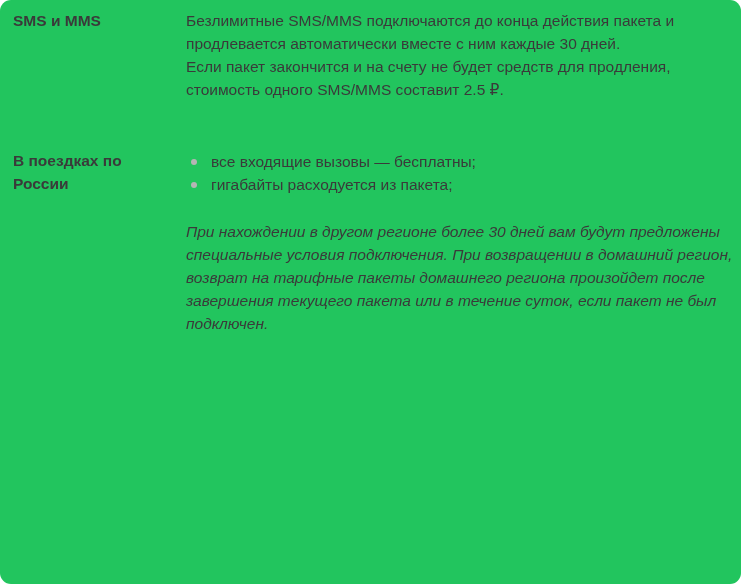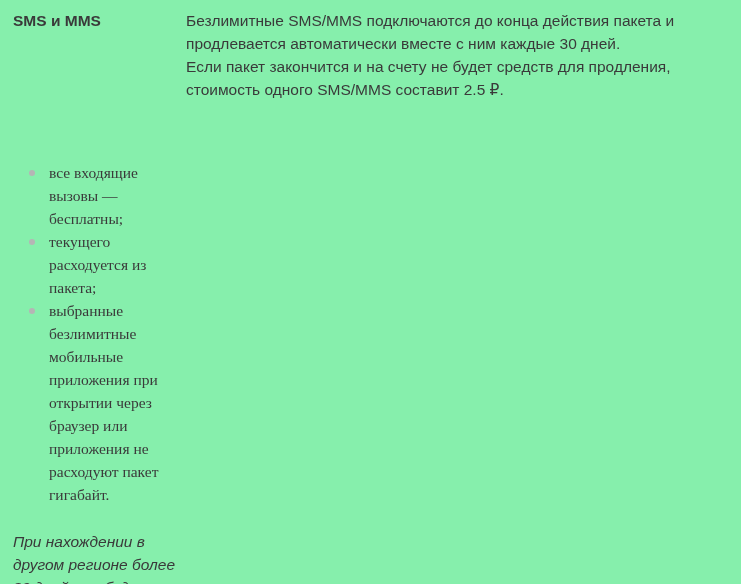--- a/index.html
+++ b/index.html
@@ -5,26 +5,27 @@
   html, body {
     margin: 0;
     padding: 0;
     background: #ffffff;
   }
   .page {
     width: 741px;
     height: 584px;
     box-sizing: border-box;
     padding: 9px 0 0 13px;
-    background: #86efac;
+    background: #22c55e;
     font-family: "Liberation Sans", "DejaVu Sans", sans-serif;
     font-size: 15.5px;
     line-height: 23px;
     color: #3a3a3a;
     overflow: hidden;
+    border-radius: 11px;
   }
   .row {
     display: grid;
     grid-template-columns: 173px 1fr;
     align-items: start;
   }
   .row + .row {
     margin-top: 48px;
   }
   .label {
@@ -38,24 +39,23 @@
   }
   .content p {
     margin: 0;
   }
   .content p + p,
   .content p.spaced {
     margin-top: 24px;
     font-style: italic;
   }
   ul.bullets {
-    margin: 12px;
+    margin: 1px;
     padding: 0 0 0 24px;
     list-style: none;
-    font-family: Liberation Serif, serif;
   }
   ul.bullets li {
     position: relative;
   }
   ul.bullets li::before {
     content: "";
     position: absolute;
     left: -20px;
     top: 8.5px;
     width: 6px;
@@ -70,23 +70,23 @@
 <div class="page">
 
   <div class="row">
     <div class="label">SMS и MMS</div>
     <div class="content">
       <p>Безлимитные SMS/MMS подключаются до конца действия пакета и продлевается автоматически вместе с ним каждые 30 дней.<br>Если пакет закончится и на счету не будет средств для продления, стоимость одного SMS/MMS составит 2.5 ₽.</p>
     </div>
   </div>
 
   <div class="row">
+    <div class="label">В поездках по России</div>
     <div class="content">
       <ul class="bullets">
           <li>все входящие вызовы — бесплатны;</li>
-          <li>текущего расходуется из пакета;</li>
-          <li>выбранные безлимитные мобильные приложения при открытии через браузер или приложения не расходуют пакет гигабайт.</li>
+          <li>гигабайты расходуется из пакета;</li>
         </ul>
       <p class="spaced">При нахождении в другом регионе более 30 дней вам будут предложены специальные условия подключения. При возвращении в домашний регион, возврат на тарифные пакеты домашнего региона произойдет после завершения текущего пакета или в течение суток, если пакет не был подключен.</p>
     </div>
   </div>
 
 </div>
 
 </body></html>

